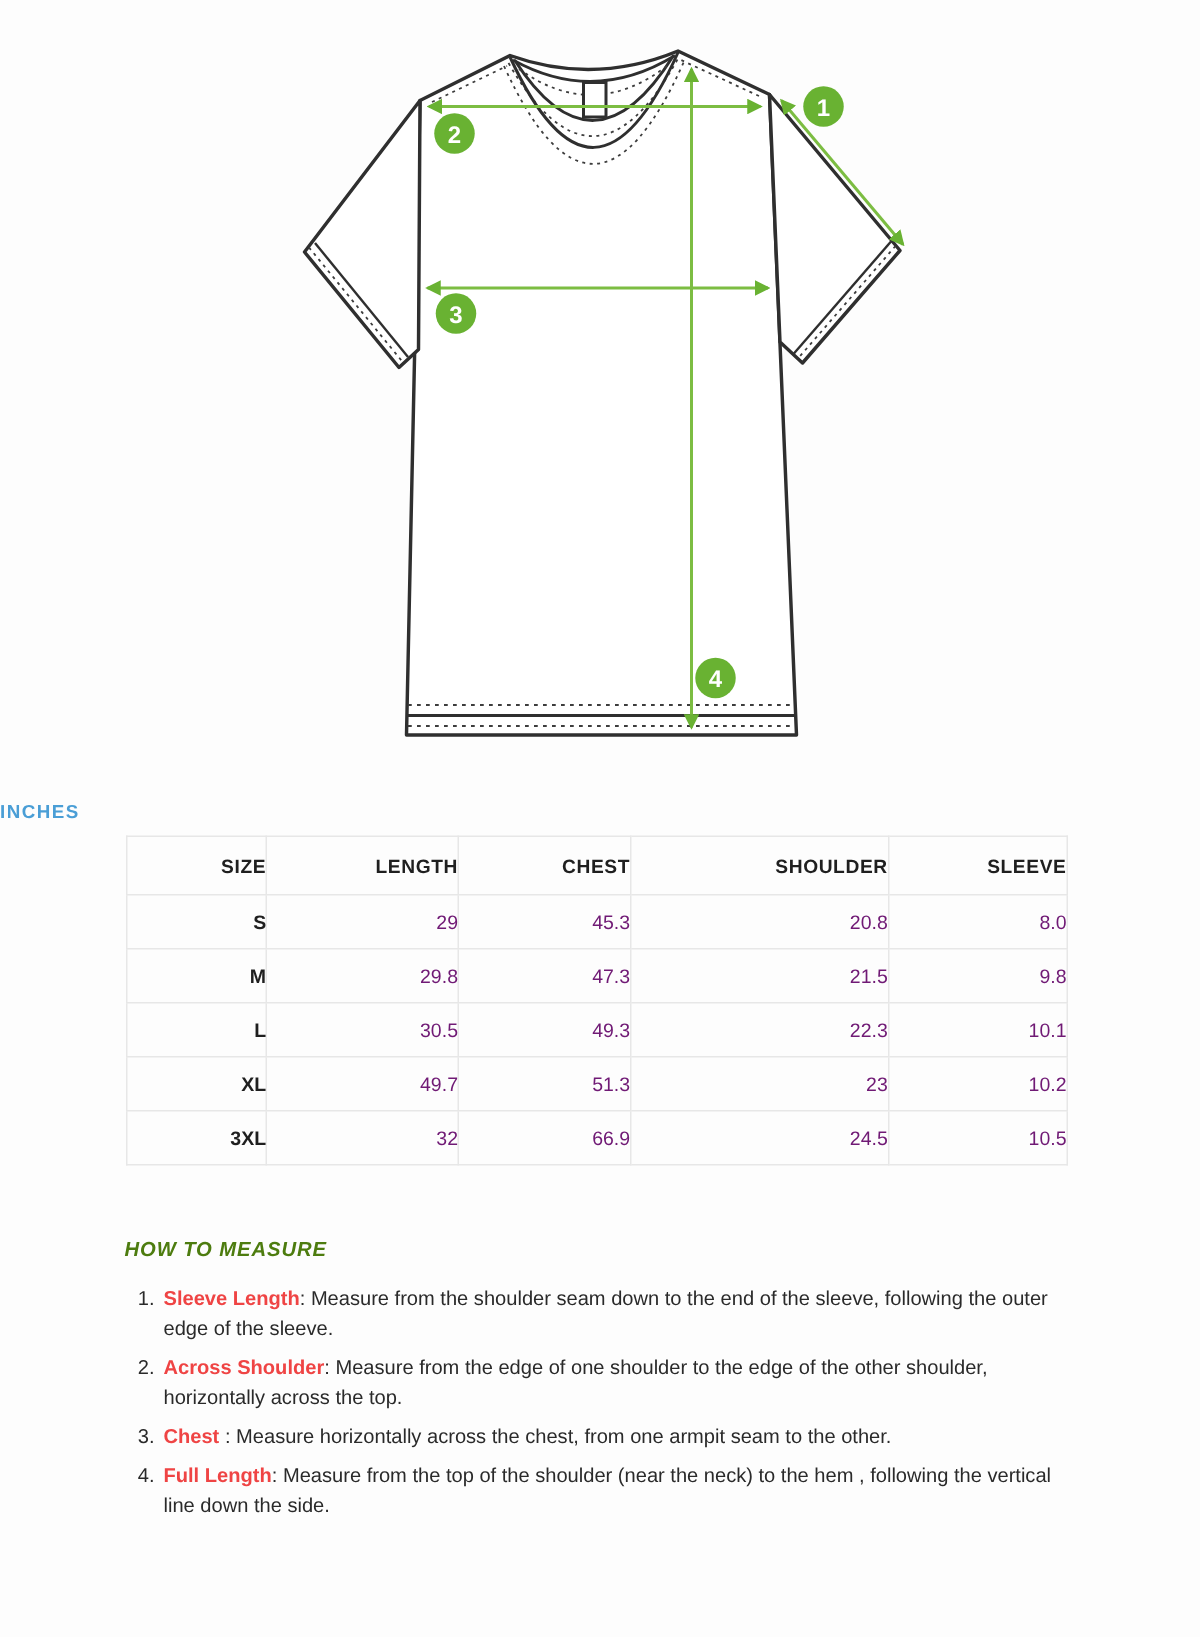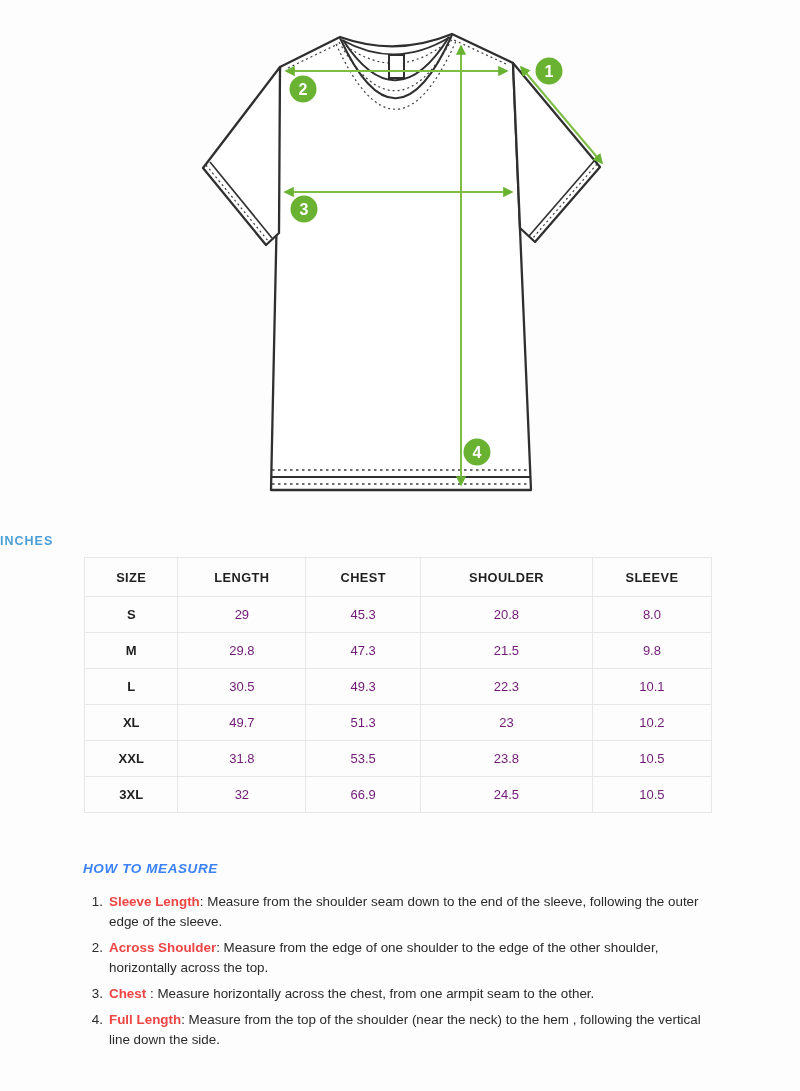--- a/index.html
+++ b/index.html
@@ -21,34 +21,34 @@
     color:#4a9ed6; font-weight:bold; font-size:12.5px; letter-spacing:1px;
   }
 
   
   table.size-chart {
     margin-left:84px; width:628px;
     border-collapse:collapse; table-layout:fixed;
     font-size:13px;
   }
   table.size-chart th, table.size-chart td {
-    border:1px solid #e7e7e7; text-align:center; vertical-align:middle;
+    border:1px solid #e7e7e7; text-align:right; vertical-align:middle;
   }
   table.size-chart th {
     height:39px; font-size:12.8px; font-weight:bold; color:#1f1f1f;
     letter-spacing:0.4px;
   }
   table.size-chart td { height:36px; color:#701a75; }
   table.size-chart td.size-cell { font-weight:bold; color:#1f1f1f; }
 
   
   .htm { margin:48px 0 0 83px; width:648px; }
   .htm-title {
     font-style:italic; font-weight:bold; font-size:13.5px;
-    letter-spacing:0.6px; color:#3b82f6; margin-bottom:16px;
+    letter-spacing:0.6px; color:#4d7c0f; margin-bottom:16px;
   }
   .htm-item { display:flex; margin-bottom:6px; font-size:13.4px; line-height:20px; color:#2a2a2a; }
   .htm-num { width:20px; min-width:20px; text-align:right; margin-right:6px; }
   .htm-body { width:596px; }
   .htm-term { font-weight:bold; color:#ef4444; }
 </style>
 </head>
 <body>
 
 <div class="page">
@@ -152,27 +152,20 @@
         <td>10.1</td>
       </tr>
       <tr>
         <td class="size-cell">XL</td>
         <td>49.7</td>
         <td>51.3</td>
         <td>23</td>
         <td>10.2</td>
       </tr>
       <tr>
-        <td class="size-cell">XXL</td>
-        <td>31.8</td>
-        <td>53.5</td>
-        <td>23.8</td>
-        <td>10.5</td>
-      </tr>
-      <tr>
         <td class="size-cell">3XL</td>
         <td>32</td>
         <td>66.9</td>
         <td>24.5</td>
         <td>10.5</td>
       </tr>
     </tbody>
   </table>
 
   <div class="htm">

